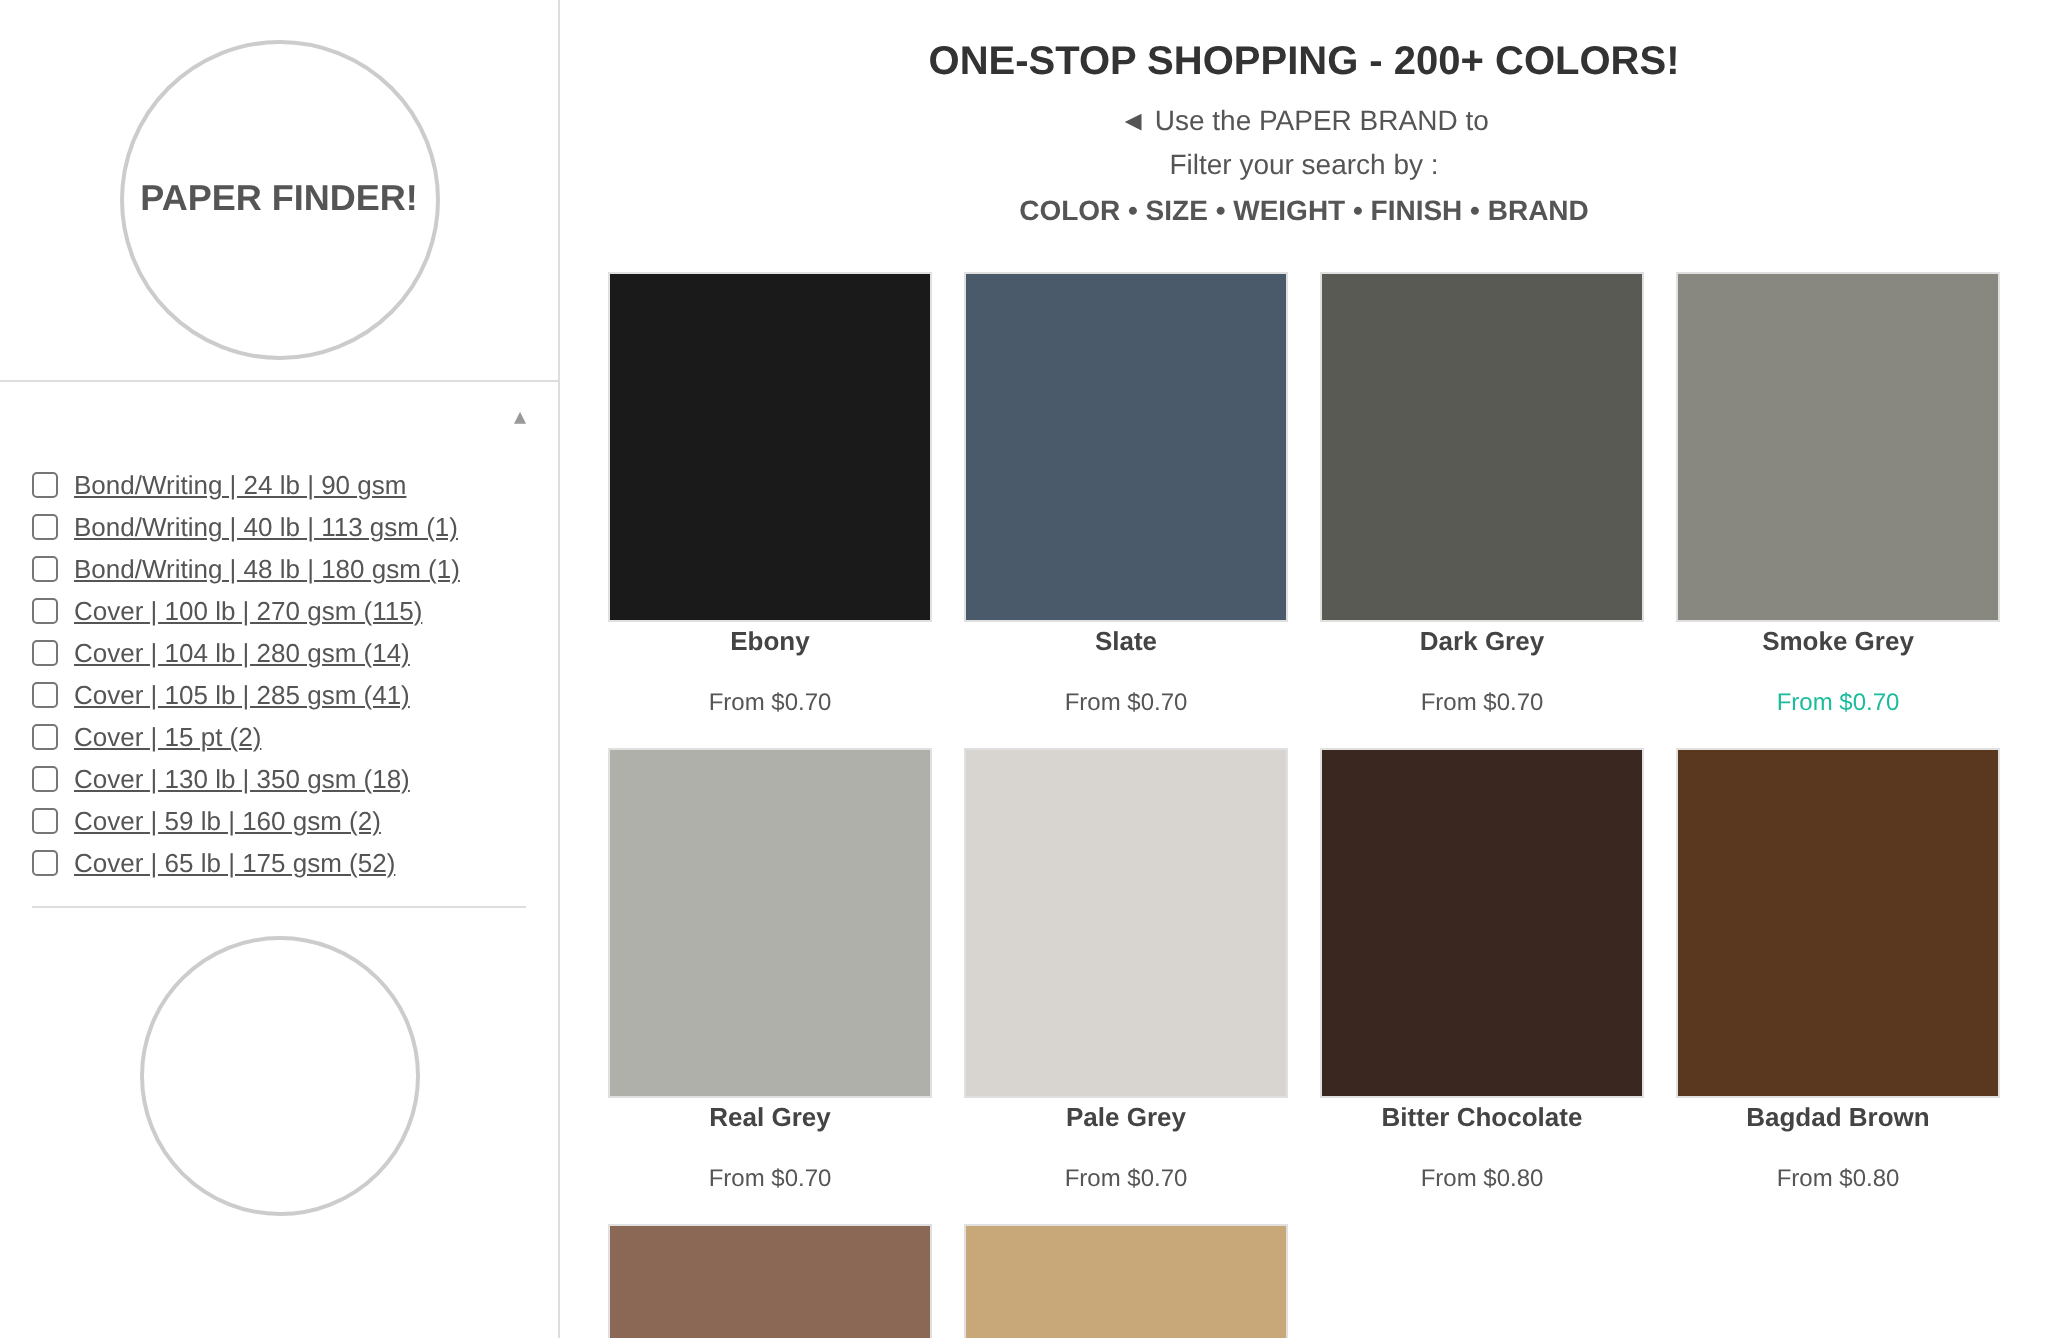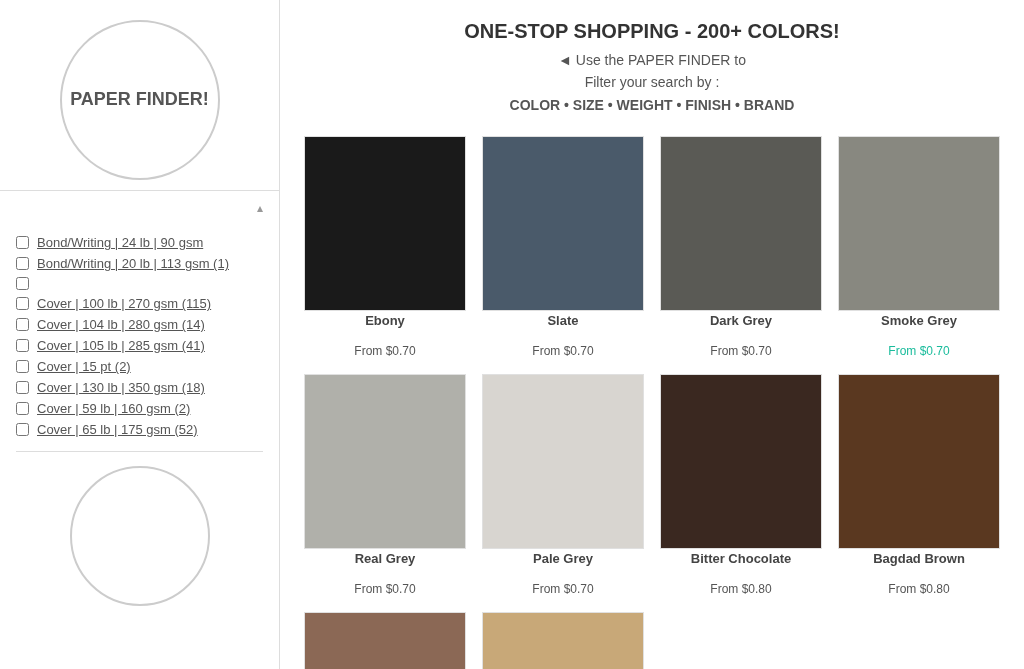--- a/index.html
+++ b/index.html
@@ -196,24 +196,25 @@
   </div>
 
 
   <div class="checkbox-list">
     <div class="checkbox-item">
       <input type="checkbox" style="">
       <span>Bond/Writing | 24 lb | 90 gsm</span>
     </div>
     <div class="checkbox-item">
       <input type="checkbox" style="">
-      <span>Bond/Writing | 20 lb | 113 gsm (1)</span>
-    </div>
-    <div class="checkbox-item">
-      <input type="checkbox" style="">
+      <span>Bond/Writing | 40 lb | 113 gsm (1)</span>
+    </div>
+    <div class="checkbox-item">
+      <input type="checkbox" style="">
+      <span>Bond/Writing | 48 lb | 180 gsm (1)</span>
     </div>
     <div class="checkbox-item">
       <input type="checkbox" style="">
       <span>Cover | 100 lb | 270 gsm (115)</span>
     </div>
     <div class="checkbox-item">
       <input type="checkbox" style="">
       <span>Cover | 104 lb | 280 gsm (14)</span>
     </div>
     <div class="checkbox-item">
@@ -245,21 +246,21 @@
       
     </div>
   </div>
 
 </div>
 
 <div class="main">
   <div class="main-header">
     <div class="main-title">ONE-STOP SHOPPING - 200+ COLORS!</div>
     <div class="main-subtitle">
-      <span>◄ Use the PAPER FINDER to</span><br>
+      <span>◄ Use the PAPER BRAND to</span><br>
       <span>Filter your search by :</span><br>
       <span class="bold">COLOR • SIZE • WEIGHT • FINISH • BRAND</span>
     </div>
   </div>
 
   <div class="product-grid" id="product-grid">
   <div class="product-card">
     <div class="product-swatch" style="background:#1a1a1a;"></div>
     <div class="product-name">Ebony</div>
     <div class="product-price ">From $0.70</div>

